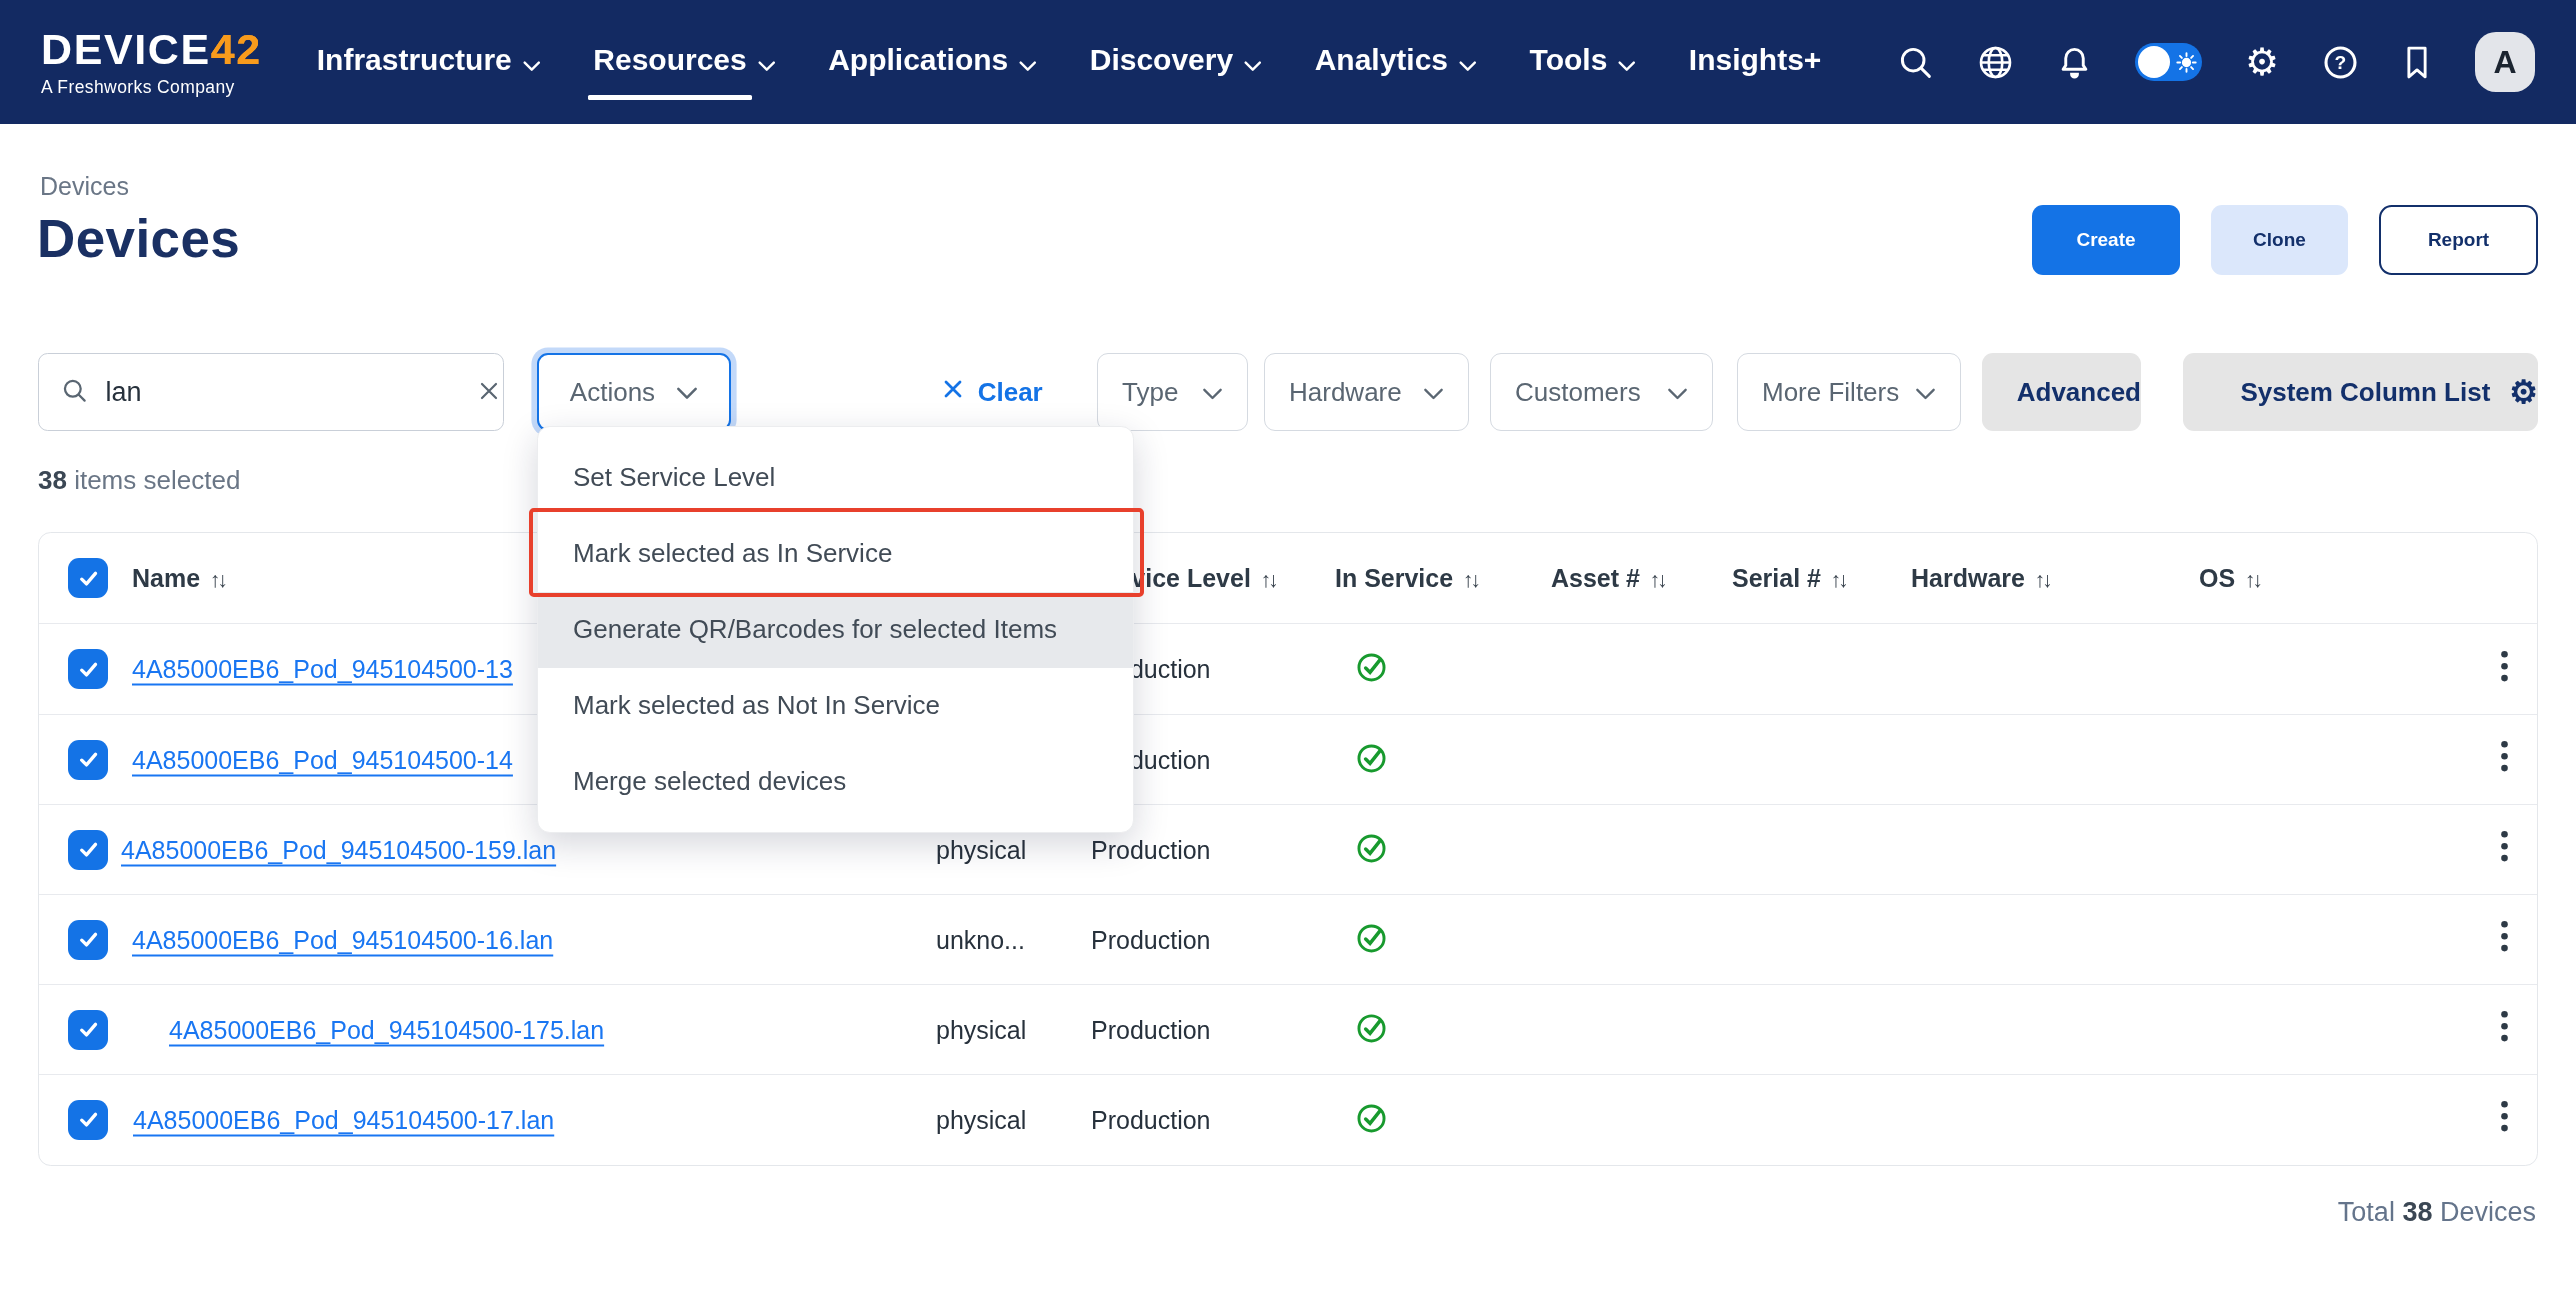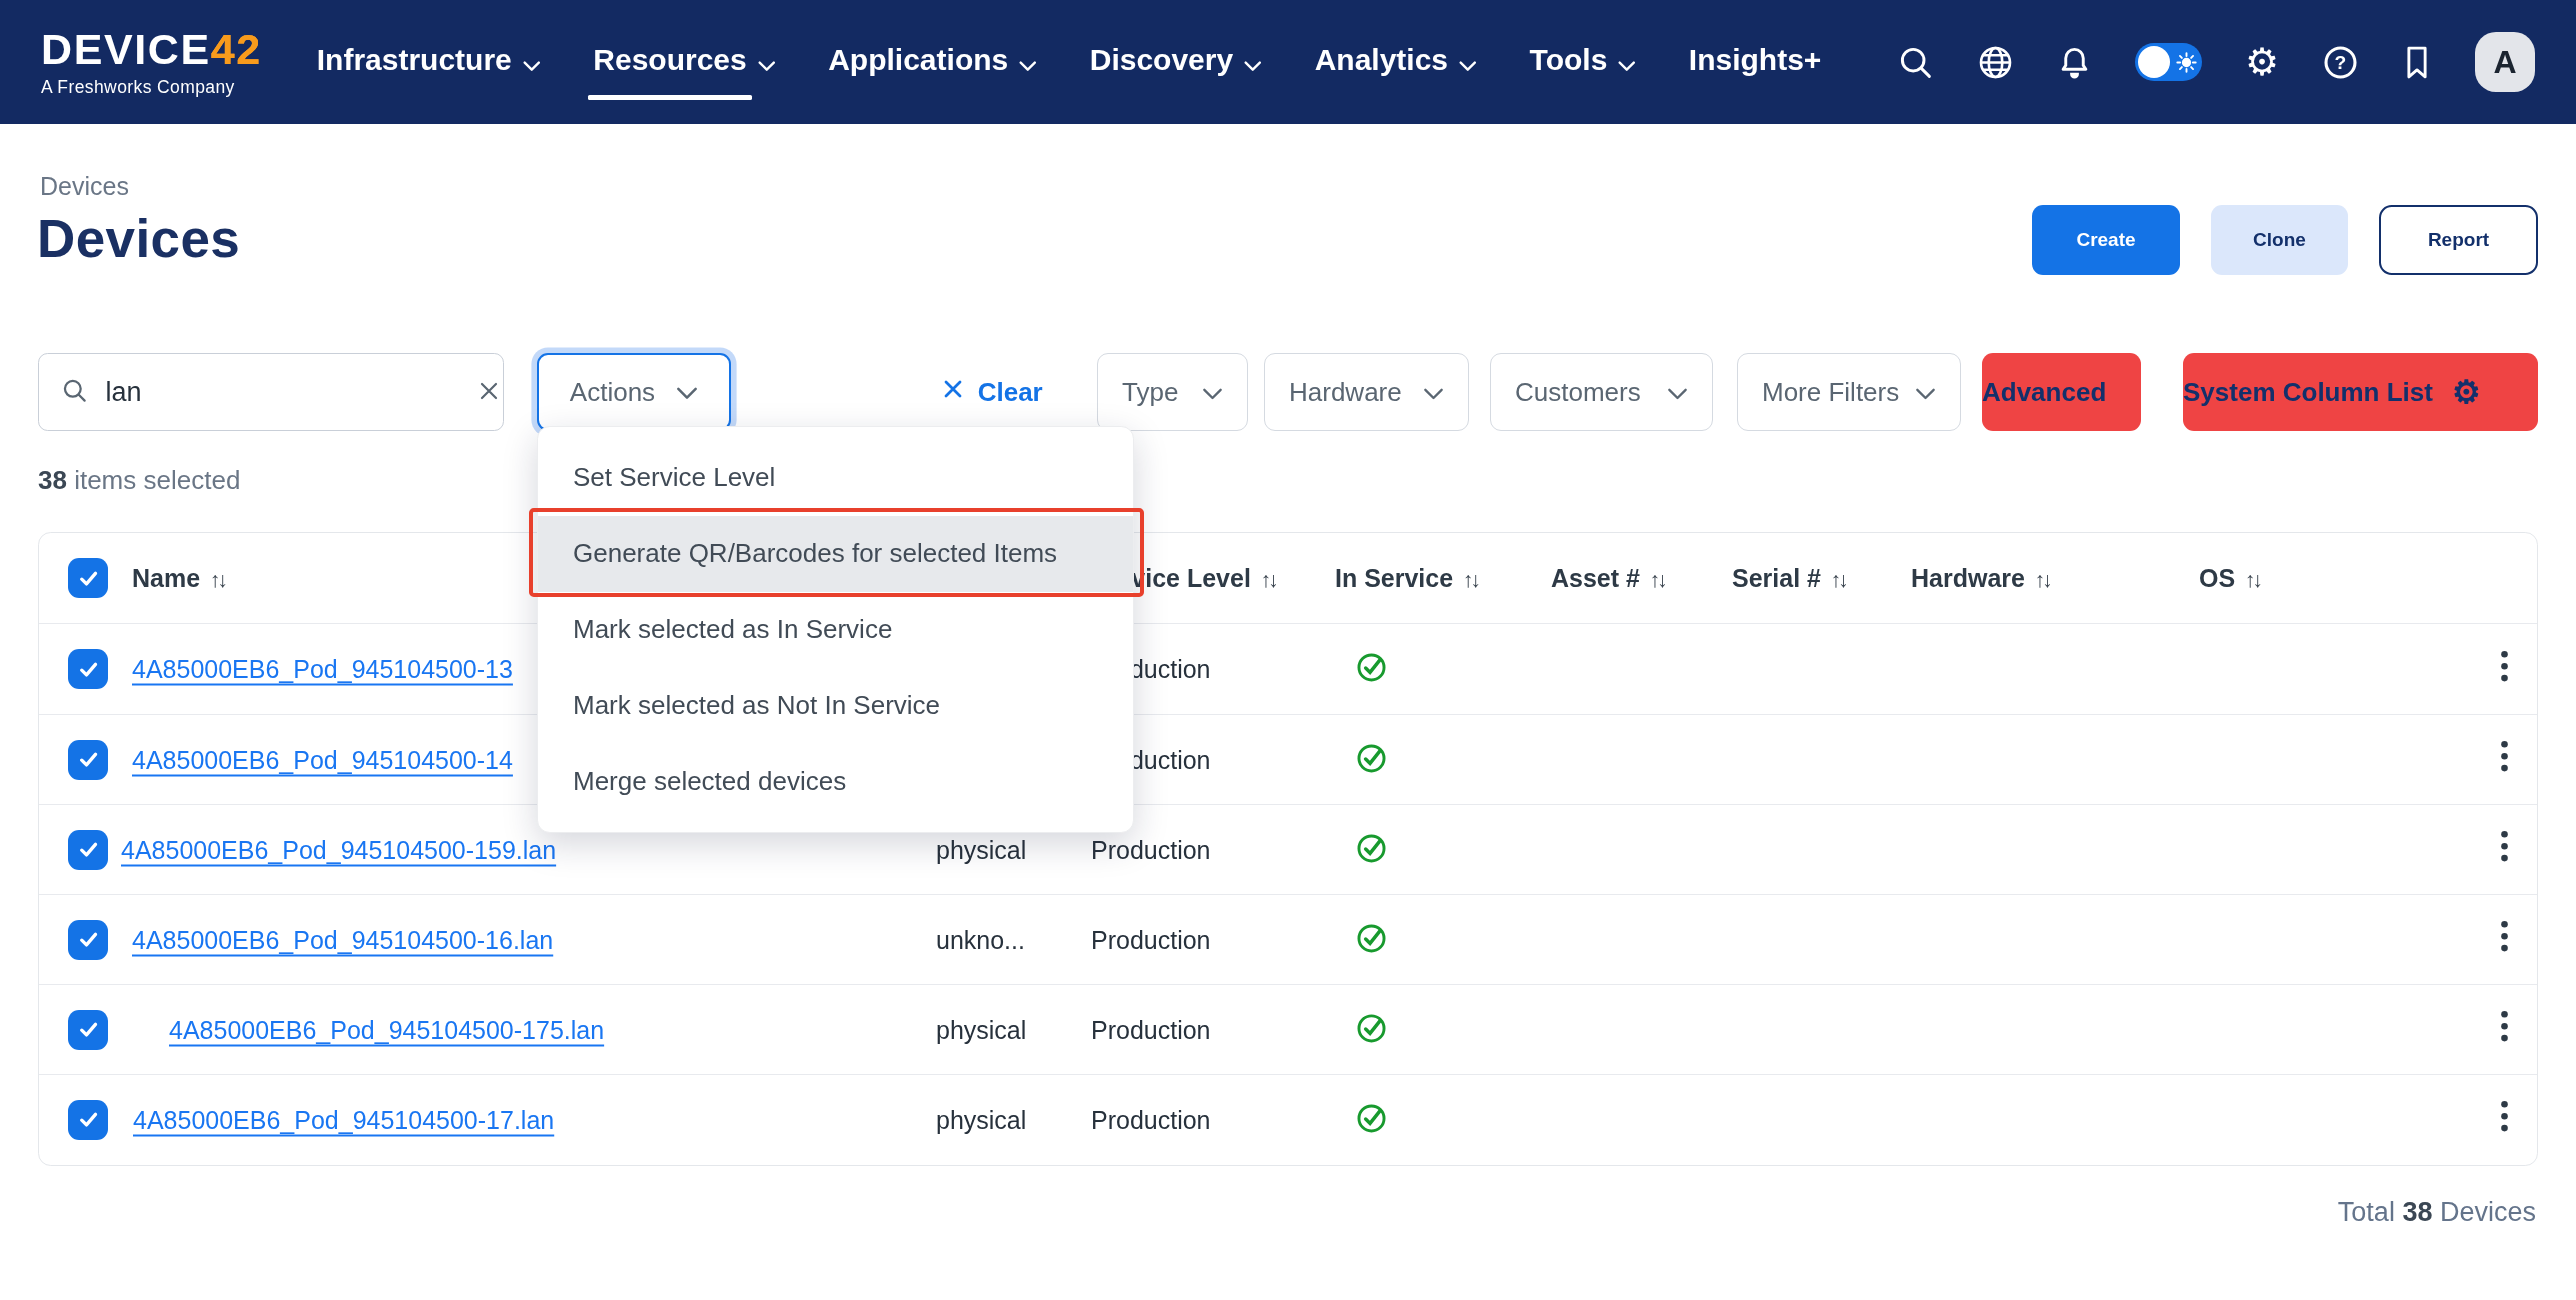--- a/index.html
+++ b/index.html
@@ -31,21 +31,21 @@
   .btn-primary { background:#1473E6; color:#ffffff; width:148px; }
   .btn-soft { background:#DBE7FB; color:#13306B; width:137px; }
   .btn-outline { background:#ffffff; color:#13306B; width:159px; border:2.4px solid #13306B; border-radius:12.7px; }
 
   
   .search-box { position:absolute; left:38px; top:229px; width:466px; height:78px; border:1.6px solid #C9CFD8; border-radius:9.6px; background:#fff; display:flex; align-items:center; padding:0 22px; gap:17.5px; }
   .search-box input { flex:1; border:none; outline:none; font-size:27px; color:#27313C; font-family:"Liberation Sans", sans-serif; background:transparent; }
   .actions-btn { position:absolute; left:537px; top:229px; width:194px; height:78px; background:#fff; border:2.4px solid #1473E6; border-radius:11px; box-shadow:0 0 0 5.6px #C3D9F9; display:flex; align-items:center; justify-content:center; gap:21px; font-size:26px; color:#5A6672; cursor:pointer; }
   .clear-link { position:absolute; left:941px; top:229px; height:78px; display:flex; align-items:center; gap:12.7px; font-size:26px; font-weight:700; color:#1473E6; cursor:pointer; }
   .filter-btn { position:absolute; top:229px; height:78px; background:#fff; border:1.6px solid #D5DAE1; border-radius:11px; display:flex; align-items:center; justify-content:space-between; padding:0 24px; font-size:26px; color:#5A6672; cursor:pointer; }
-  .soft-btn { position:absolute; top:229px; height:78px; background:#ef4444; border-radius:11px; display:flex; align-items:center; justify-content:flex-start; gap:19px; font-size:26px; font-weight:700; color:#13306B; cursor:pointer; }
+  .soft-btn { position:absolute; top:229px; height:78px; background:#e5e5e5; border-radius:11px; display:flex; align-items:center; justify-content:flex-end; gap:19px; font-size:26px; font-weight:700; color:#13306B; cursor:pointer; }
   .selected-info { position:absolute; left:38px; top:341px; font-size:26px; color:#6A7686; }
   .selected-info b { color:#3B4754; font-weight:700; }
 
   
   .table { position:absolute; left:38px; top:408px; width:2500px; height:634px; background:#fff; border:1.6px solid #E4E7EB; border-radius:12.7px; }
   .t-header { position:relative; height:91px; border-bottom:1.6px solid #E8EAEE; font-weight:700; color:#2E3A46; font-size:25px; }
   .t-row { position:relative; height:90px; font-size:25px; color:#27313C; }
   .t-row + .t-row { border-top:1.6px solid #E8EAEE; }
   .cell { position:absolute; top:50%; transform:translateY(-50%); white-space:nowrap; }
   .chk { position:absolute; left:29px; top:50%; transform:translateY(-50%); width:40px; height:40px; border-radius:11px; background:#1473E6; display:flex; align-items:center; justify-content:center; cursor:pointer; }
@@ -360,21 +360,21 @@
             <circle cx="4" cy="14" r="2.5"></circle>
             <circle cx="4" cy="23" r="2.5"></circle>
           </svg></span>
     </div>
   </div>
 
   <div class="footer-total"><span>Total</span> <b>38</b> <span>Devices</span></div>
 
   <div class="menu">
     <div class="menu-item">Set Service Level</div>
+    <div class="menu-item">Mark selected as In Service</div>
     <div class="menu-item highlight">Generate QR/Barcodes for selected Items</div>
-    <div class="menu-item">Mark selected as In Service</div>
     <div class="menu-item">Mark selected as Not In Service</div>
     <div class="menu-item">Merge selected devices</div>
   </div>
   <div class="red-annotation"></div>
 
 </div>
 
 
 </body></html>

